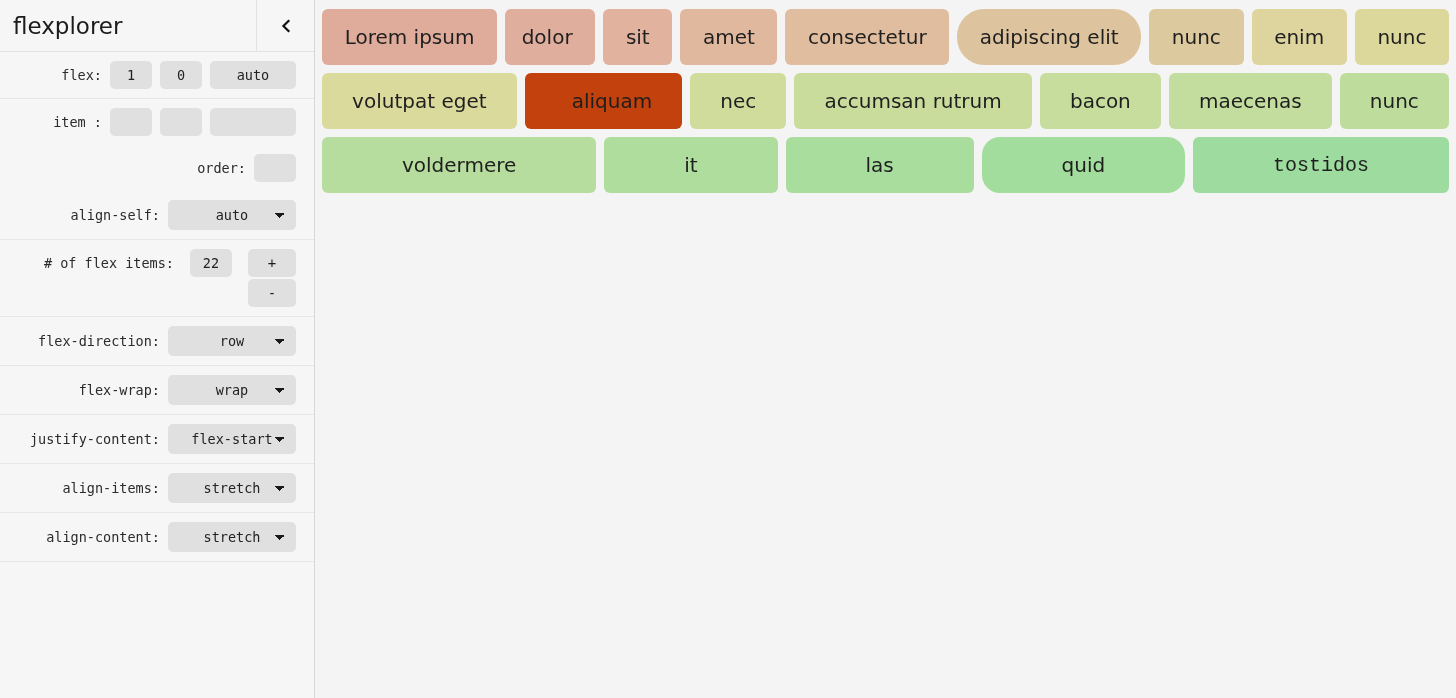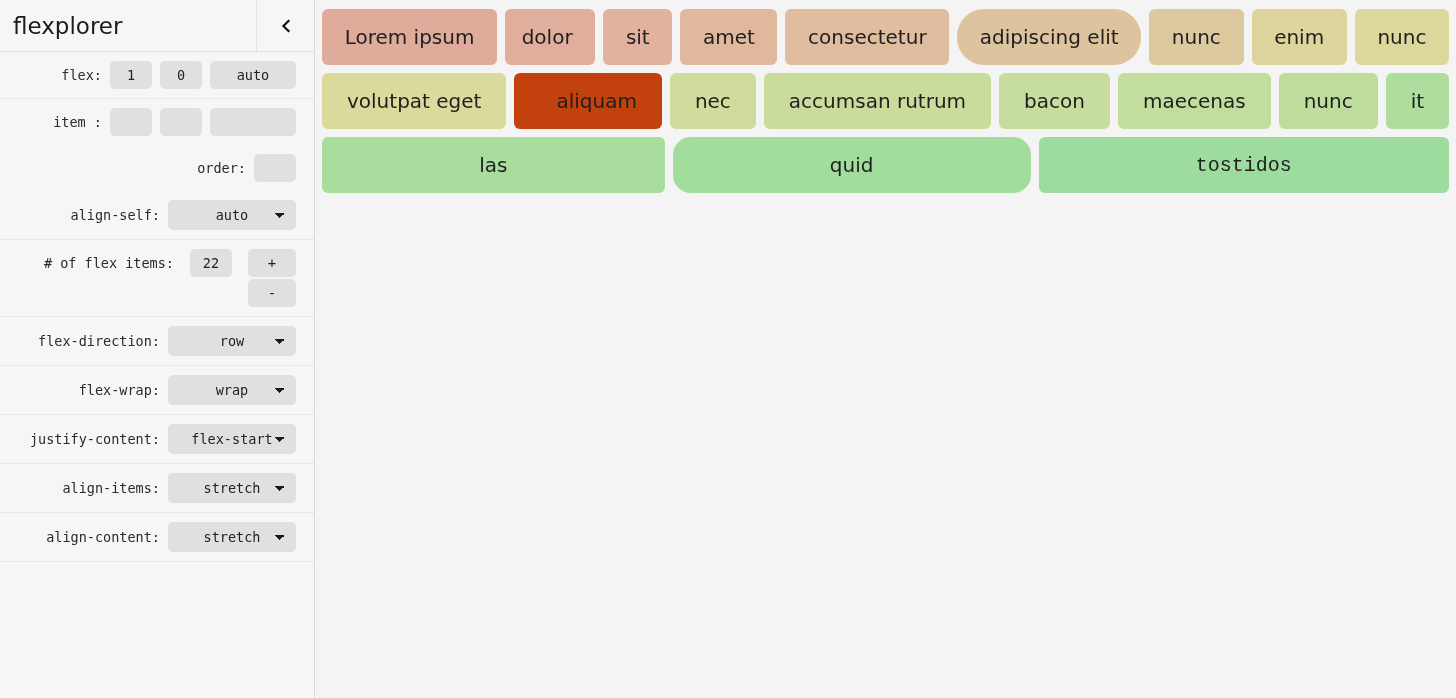--- a/index.html
+++ b/index.html
@@ -292,20 +292,21 @@
         <div class="flex-item" style="background-color: rgb(221, 201, 158);">nunc</div>
         <div class="flex-item" style="background-color: rgb(221, 212, 158);">enim</div>
         <div class="flex-item" style="background-color: rgb(220, 216, 156);">nunc</div>
         <div class="flex-item" style="background-color: rgb(218, 218, 156);">volutpat eget</div>
         <div class="flex-item" style="background-color: #c2410c; padding-left: 39px;">aliquam</div>
         <div class="flex-item" style="background-color: rgb(208, 220, 156);">nec</div>
         <div class="flex-item" style="background-color: rgb(202, 220, 156);">accumsan rutrum</div>
         <div class="flex-item" style="background-color: rgb(198, 221, 157);">bacon</div>
         <div class="flex-item" style="background-color: rgb(194, 221, 157);">maecenas</div>
         <div class="flex-item" style="background-color: rgb(190, 221, 157);">nunc</div>
+        <div class="flex-item" style="background-color: rgb(182, 221, 157);">voldermere</div>
         <div class="flex-item" style="background-color: rgb(175, 221, 157);">it</div>
         <div class="flex-item" style="background-color: rgb(168, 221, 157);">las</div>
         <div class="flex-item" style="background-color: rgb(162, 221, 157); border-radius: 18px;">quid</div>
         <div class="flex-item" style="background-color: rgb(157, 220, 158); font-family: Liberation Mono, monospace;">tostidos</div>
       </div>
   </main>
 
 </div>
 
 </body></html>

